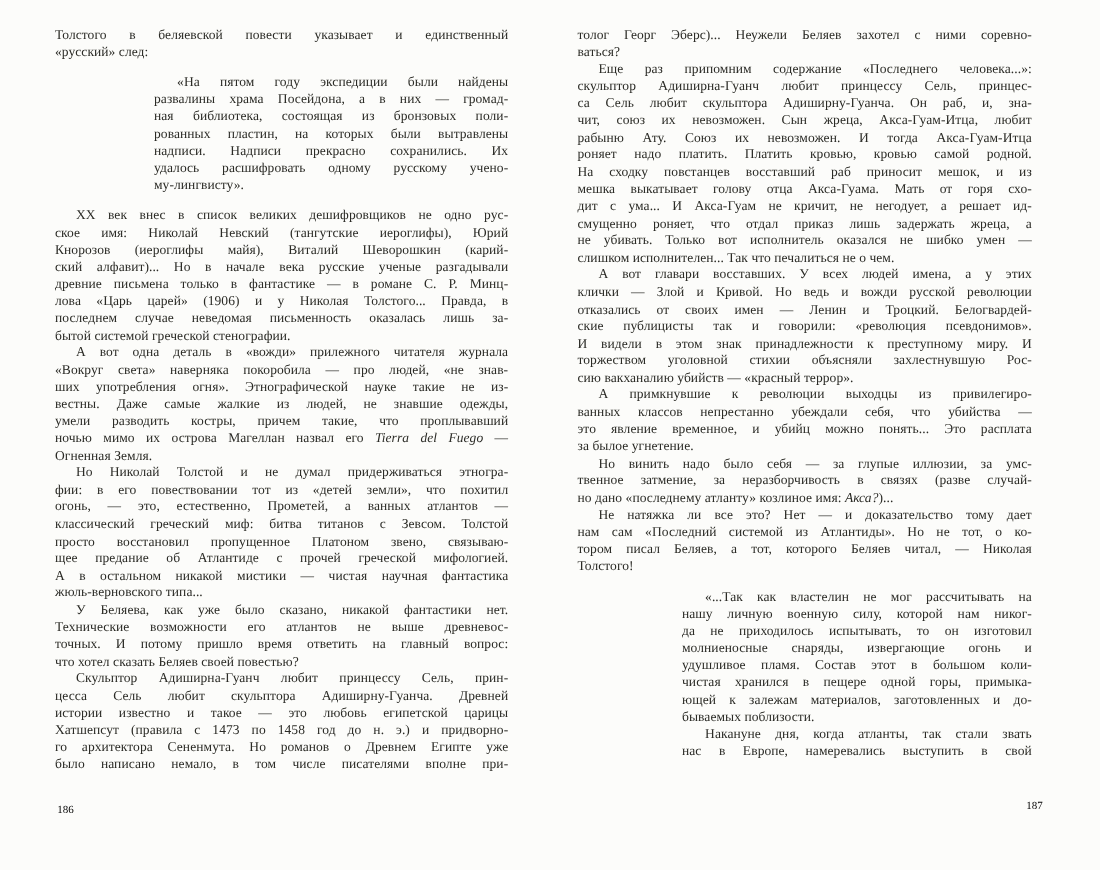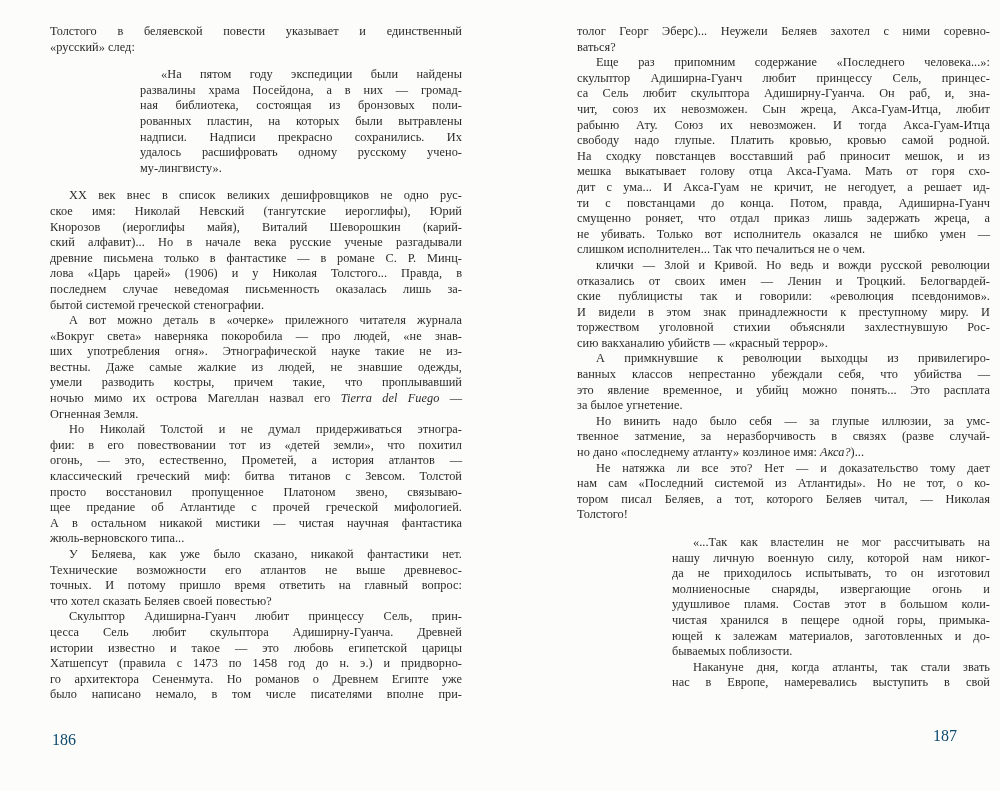--- a/index.html
+++ b/index.html
@@ -15,21 +15,21 @@
   .spread {
     position: relative;
     width: 860px;
     height: 791px;
   }
   .page-col {
     position: absolute;
     top: 24px;
   }
   #left-page  { left: 50px;  width: 412px; }
-  #right-page { left: 577px; width: 413px; }
+  #right-page { left: 525px; width: 413px; }
   .block {
     margin: 0;
     font-size: 12.3px;
     line-height: 15.6px;
     letter-spacing: 0.05px;
   }
   .block.quote {
     margin: 12px 0 12px 90px;
   }
   #right-page .block.quote { margin-left: 95px; }
@@ -40,22 +40,22 @@
     white-space: nowrap;
   }
   .line.final {
     text-align-last: left;
   }
   .block.indent .line:first-child { text-indent: 19px; }
   .block.quote.indent .line:first-child { text-indent: 21px; }
   .it { font-style: italic; }
   .page-number {
     position: absolute;
-    font-size: 16px;
-    color: #0c4a6e;
+    font-size: 10px;
+    color: #000000;
   }
   #page-number-left  { left: 52px;  top: 731px; }
   #page-number-right { left: 933px; top: 727px; }
 </style>
 </head>
 <body style="background: rgb(252, 252, 250); color: rgb(43, 43, 38);">
 
 <div class="spread">
   <div id="left-page" class="page-col">
       <div class="block body">
@@ -75,32 +75,32 @@
         <div class="line">XX век внес в список великих дешифровщиков не одно рус-</div>
         <div class="line">ское имя: Николай Невский (тангутские иероглифы), Юрий</div>
         <div class="line">Кнорозов (иероглифы майя), Виталий Шеворошкин (карий-</div>
         <div class="line">ский алфавит)... Но в начале века русские ученые разгадывали</div>
         <div class="line">древние письмена только в фантастике — в романе С. Р. Минц-</div>
         <div class="line">лова «Царь царей» (1906) и у Николая Толстого... Правда, в</div>
         <div class="line">последнем случае неведомая письменность оказалась лишь за-</div>
         <div class="line final">бытой системой греческой стенографии.</div>
       </div>
       <div class="block body indent">
-        <div class="line">А вот можно деталь в «очерке» прилежного читателя журнала</div>
+        <div class="line">А вот одна деталь в «вожди» прилежного читателя журнала</div>
         <div class="line">«Вокруг света» наверняка покоробила — про людей, «не знав-</div>
         <div class="line">ших употребления огня». Этнографической науке такие не из-</div>
         <div class="line">вестны. Даже самые жалкие из людей, не знавшие одежды,</div>
         <div class="line">умели разводить костры, причем такие, что проплывавший</div>
         <div class="line"><span>ночью мимо их острова Магеллан назвал его </span><span class="it">Tierra del Fuego</span><span> —</span></div>
         <div class="line final">Огненная Земля.</div>
       </div>
       <div class="block body indent">
         <div class="line">Но Николай Толстой и не думал придерживаться этногра-</div>
         <div class="line">фии: в его повествовании тот из «детей земли», что похитил</div>
-        <div class="line">огонь, — это, естественно, Прометей, а история атлантов —</div>
+        <div class="line">огонь, — это, естественно, Прометей, а ванных атлантов —</div>
         <div class="line">классический греческий миф: битва титанов с Зевсом. Толстой</div>
         <div class="line">просто восстановил пропущенное Платоном звено, связываю-</div>
         <div class="line">щее предание об Атлантиде с прочей греческой мифологией.</div>
         <div class="line">А в остальном никакой мистики — чистая научная фантастика</div>
         <div class="line final">жюль-верновского типа...</div>
       </div>
       <div class="block body indent">
         <div class="line">У Беляева, как уже было сказано, никакой фантастики нет.</div>
         <div class="line">Технические возможности его атлантов не выше древневос-</div>
         <div class="line">точных. И потому пришло время ответить на главный вопрос:</div>
@@ -119,30 +119,30 @@
       <div class="block body">
         <div class="line">толог Георг Эберс)... Неужели Беляев захотел с ними соревно-</div>
         <div class="line final">ваться?</div>
       </div>
       <div class="block body indent">
         <div class="line">Еще раз припомним содержание «Последнего человека...»:</div>
         <div class="line">скульптор Адиширна-Гуанч любит принцессу Сель, принцес-</div>
         <div class="line">са Сель любит скульптора Адиширну-Гуанча. Он раб, и, зна-</div>
         <div class="line">чит, союз их невозможен. Сын жреца, Акса-Гуам-Итца, любит</div>
         <div class="line">рабыню Ату. Союз их невозможен. И тогда Акса-Гуам-Итца</div>
-        <div class="line">свободу надо глупые. Платить кровью, кровью самой родной.</div>
+        <div class="line">роняет надо платить. Платить кровью, кровью самой родной.</div>
         <div class="line">На сходку повстанцев восставший раб приносит мешок, и из</div>
         <div class="line">мешка выкатывает голову отца Акса-Гуама. Мать от горя схо-</div>
         <div class="line">дит с ума... И Акса-Гуам не кричит, не негодует, а решает ид-</div>
-        <div class="line">ти с повстанцами до конца. Потом, правда, Адиширна-Гуанч</div>
         <div class="line">смущенно роняет, что отдал приказ лишь задержать жреца, а</div>
         <div class="line">не убивать. Только вот исполнитель оказался не шибко умен —</div>
         <div class="line final">слишком исполнителен... Так что печалиться не о чем.</div>
       </div>
       <div class="block body indent">
+        <div class="line">А вот главари восставших. У всех людей имена, а у этих</div>
         <div class="line">клички — Злой и Кривой. Но ведь и вожди русской революции</div>
         <div class="line">отказались от своих имен — Ленин и Троцкий. Белогвардей-</div>
         <div class="line">ские публицисты так и говорили: «революция псевдонимов».</div>
         <div class="line">И видели в этом знак принадлежности к преступному миру. И</div>
         <div class="line">торжеством уголовной стихии объясняли захлестнувшую Рос-</div>
         <div class="line final">сию вакханалию убийств — «красный террор».</div>
       </div>
       <div class="block body indent">
         <div class="line">А примкнувшие к революции выходцы из привилегиро-</div>
         <div class="line">ванных классов непрестанно убеждали себя, что убийства —</div>

